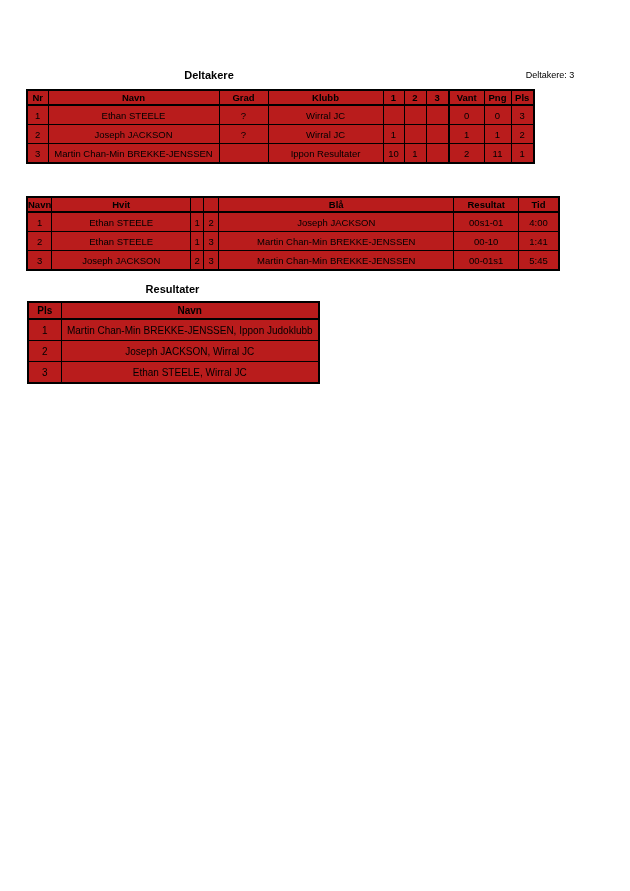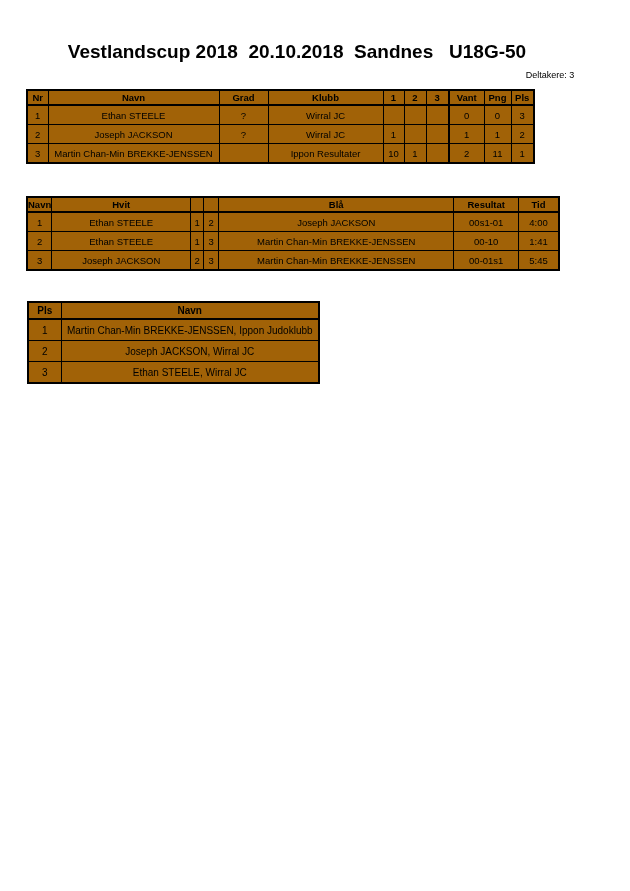--- a/index.html
+++ b/index.html
@@ -13,21 +13,21 @@
     font-size:19px; font-weight:bold; white-space:pre;
   }
   .sec-title { position:absolute; font-size:11px; font-weight:bold; text-align:center; white-space:nowrap; }
   .st-deltakere { left:26px;  top:69px;  width:366px; }
   .st-kamper    { left:26px;  top:175px; width:529px; }
   .st-result    { left:27px;  top:283px; width:291px; }
   .count { position:absolute; top:70px; left:495px; width:110px; text-align:center; font-size:9px; white-space:nowrap; }
 
   table.t {
     position:absolute; border-collapse:collapse; table-layout:fixed;
-    background:#a16207; border:2px solid #000;
+    background:#b91c1c; border:2px solid #000;
   }
   .t th, .t td {
     border:1px solid #000; padding:0; font-size:9.5px; font-weight:normal;
     white-space:nowrap; overflow:visible; vertical-align:middle; text-align:center;
   }
   .t thead th { font-weight:bold; border-bottom:2px solid #000; }
   .t td { height:18px; }
   .t thead th { height:13px; }
 
   .t-deltakere { left:26px; top:89px; }
@@ -41,22 +41,22 @@
   
   .nb { border-left:none; border-right:none; }
   
   .thickL { border-left:2px solid #000 !important; }
 </style>
 </head>
 <body>
 
 <div class="page">
 
-  <div class="title">Vestlandscup 2018  20.10.2018  Sandnes   U18G-50</div>
-
+
+  <div class="sec-title st-deltakere">Deltakere</div>
   <div class="count">Deltakere: 3</div>
 
   <table class="t t-deltakere">
     <colgroup>
       <col style="width:21px">
         <col style="width:171px">
         <col style="width:49px">
         <col style="width:115px">
       <col style="width:21px">
         <col style="width:22px">
@@ -165,20 +165,21 @@
         <td class="al">Joseph JACKSON</td>
         <td>2</td>
         <td>3</td>
         <td class="al">Martin Chan-Min BREKKE-JENSSEN</td>
         <td>00-01s1</td>
         <td>5:45</td>
       </tr>
     </tbody>
   </table>
 
+  <div class="sec-title st-result">Resultater</div>
 
   <table class="t t-result">
     <colgroup>
       <col style="width:33px">
         <col style="width:258px">
     </colgroup>
     <thead>
       <tr>
         <th>Pls</th>
         <th>Navn</th>

